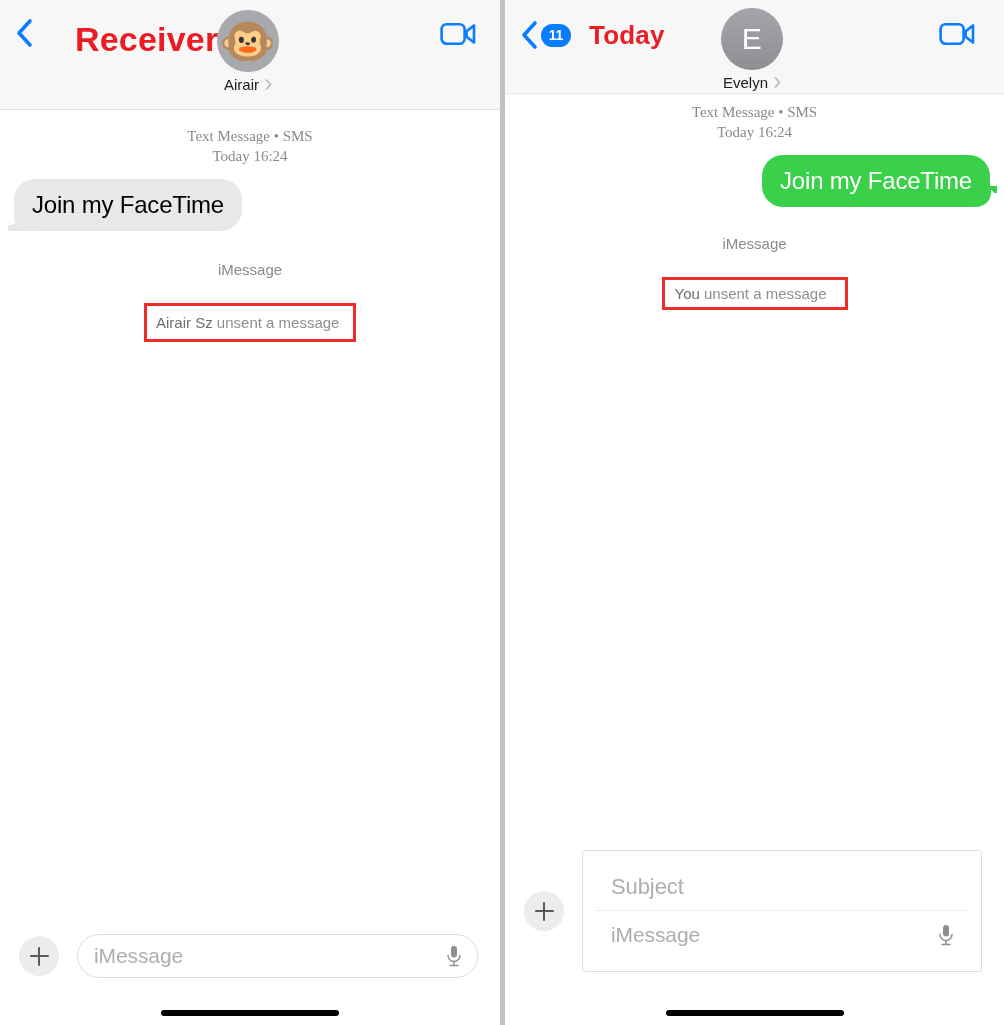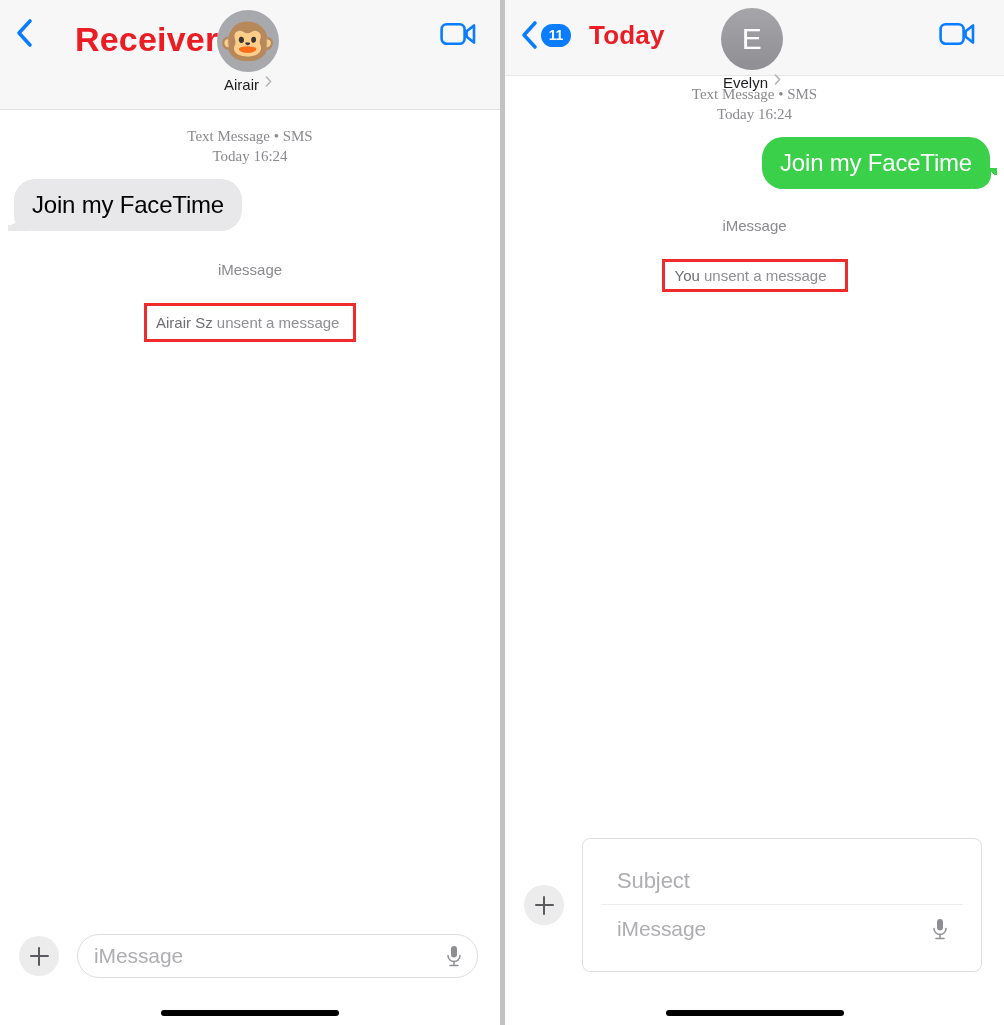--- a/index.html
+++ b/index.html
@@ -41,21 +41,21 @@
   }
 
   
   .nav-bar {
     position: relative;
     width: 100%;
     background: #f7f7f7;
     box-sizing: border-box;
   }
   .nav-left  { height: 110px; border-bottom: 1px solid #e2e2e2; }
-  .nav-right { height: 76px; border-bottom: 1px solid #e6e6e6; }
+  .nav-right { height: 94px; border-bottom: 1px solid #e6e6e6; }
 
   .back-wrap {
     position: absolute;
     left: 16px;
     top: 18px;
     display: flex;
     align-items: center;
     gap: 3px;
   }
 
@@ -122,20 +122,21 @@
     color: #ffffff;
     font-size: 30px;
     font-weight: 400;
     letter-spacing: 0.5px;
   }
   .contact-name {
     margin-top: 4px;
     font-size: 15px;
     color: #1c1c1e;
     display: flex;
+    align-items: center;
     gap: 6px;
     white-space: nowrap;
   }
   .contact-name .chev {
     display: inline-block;
     width: 7px;
     height: 11px;
   }
 
   .facetime-btn {
@@ -302,22 +303,22 @@
     box-sizing: border-box;
     position: relative;
   }
   .field.single {
     height: 44px;
     display: flex;
     align-items: center;
     padding: 0 14px 0 16px;
   }
   .field.dual {
-    padding: 18px;
-    border-radius: 8px;
+    padding: 12px;
+    border-radius: 3px;
   }
   .field-line {
     height: 48px;
     display: flex;
     align-items: center;
     padding: 0 14px 0 16px;
     box-sizing: border-box;
   }
   .field-line.top { border-bottom: 1px solid #ededed; }
 

